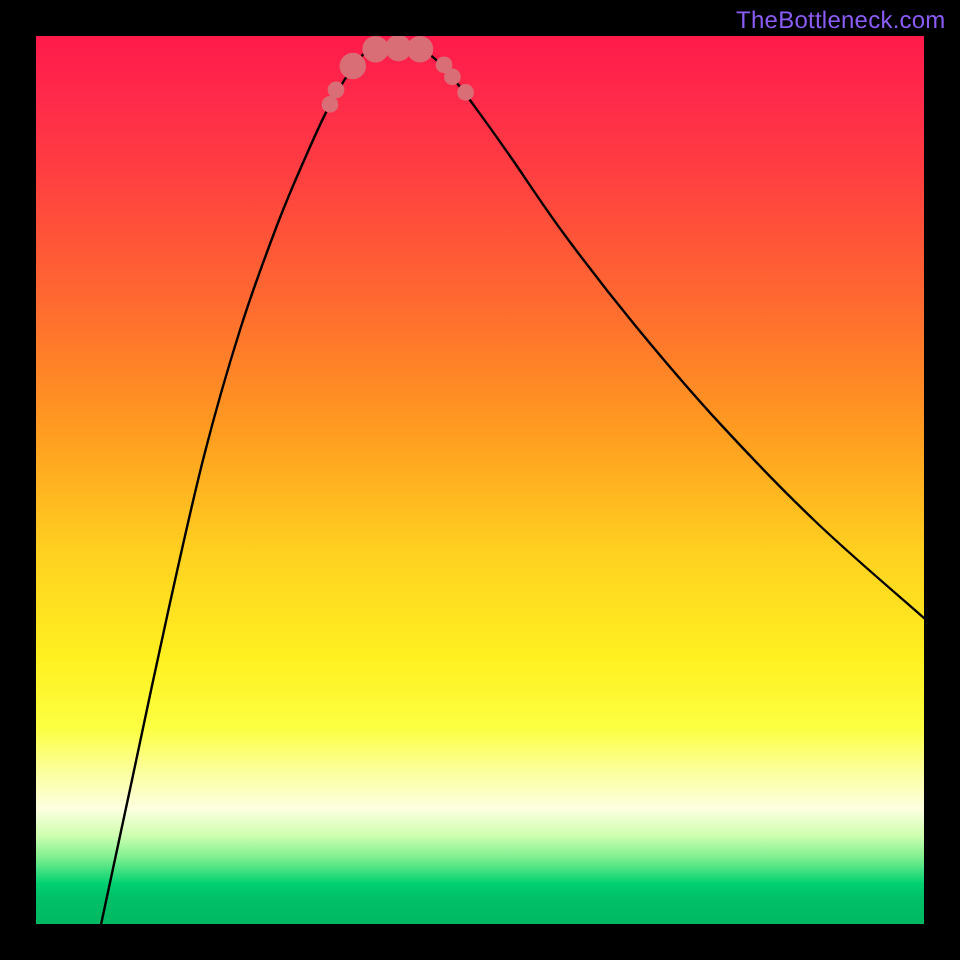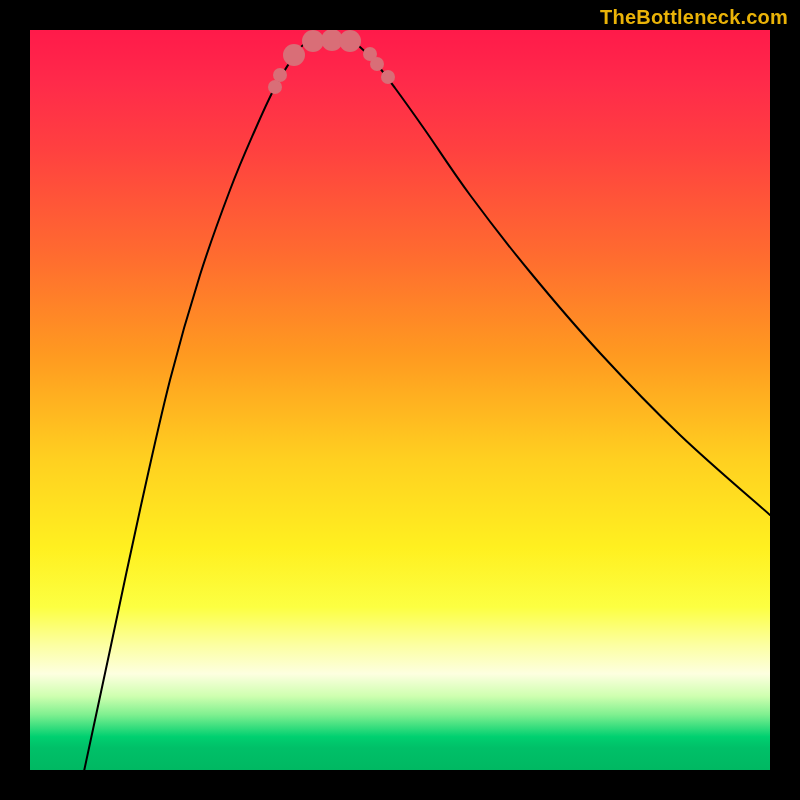--- a/index.html
+++ b/index.html
@@ -39,23 +39,23 @@
       #40e080 94%,
       #00d070 95.5%,
       #00c068 97%,
       #00b862 100%
     );
   }
   .watermark {
     position: absolute;
     top: 6px;
     right: 12px;
-    color: #eab308;
+    color: #8b5cf6;
     font-size: 20px;
-    font-weight: 700;
+    font-weight: 400;
     letter-spacing: 0.2px;
   }
   svg.curve {
     position: absolute;
     inset: 0;
   }
 </style>
 </head>
 <body>
 

